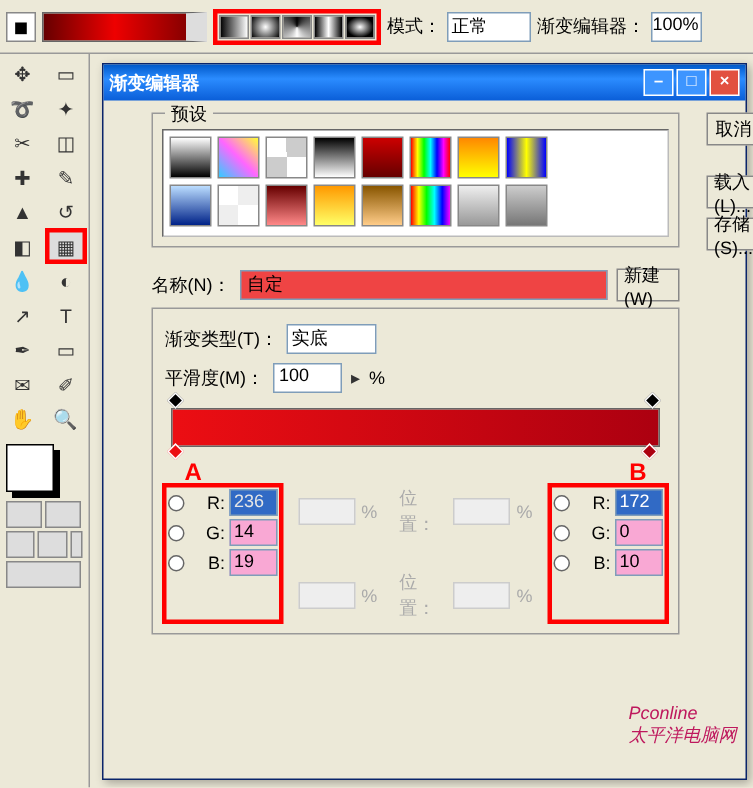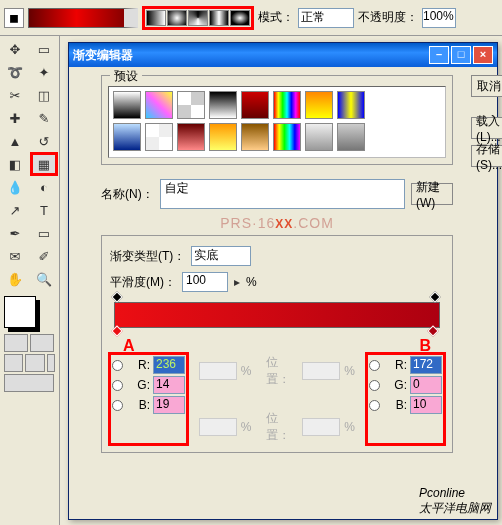--- a/index.html
+++ b/index.html
@@ -44,21 +44,21 @@
 
 .btn { height:22px; border:1px solid #888; background:#ece9d8; padding:0 4px; display:flex; align-items:center; justify-content:center; }
 .btn.hl { outline:3px solid #f00; outline-offset:-1px; }
 
 .preset-group { border:1px solid #999; padding:10px 6px 6px 6px; position:relative; }
 .group-label { position:absolute; top:-8px; left:8px; background:#ece9d8; padding:0 4px; }
 .preset-grid { display:grid; grid-template-columns: repeat(8, 30px); grid-template-rows: 30px 30px; gap:2px; background:#fff; padding:4px; border:1px inset #bbb; }
 .preset { width:28px; height:28px; border:1px solid #888; }
 
 .name-row { display:flex; align-items:center; gap:6px; margin-top:14px; }
-.name-input { flex:1; height:30px; border:1px solid #7f9db9; background:#ffffff; padding:0 4px; }
+.name-input { flex:1; height:20px; border:1px solid #7f9db9; background:#ef4444; padding:0 4px; }
 
 .watermark { text-align:center; color:#d2a195; font-size:14px; letter-spacing:1px; margin-top:6px; }
 .wm-red { color:#e05030; font-weight:bold; }
 
 .grad-section { border:1px solid #999; padding:10px 8px 8px 8px; margin-top:4px; position:relative; }
 .row { display:flex; align-items:center; gap:6px; margin-bottom:6px; }
 .mini-sel { width:60px; height:20px; border:1px solid #7f9db9; background:#fff; padding:0 2px; }
 .mini-in { width:46px; height:20px; border:1px solid #7f9db9; background:#fff; text-align:left; padding:0 3px; }
 
 .grad-track-wrap { padding:0 4px; margin-top:10px; }
@@ -72,38 +72,38 @@
 .rgb-col { display:flex; flex-direction:column; gap:2px; }
 .rgb-row { display:flex; align-items:center; gap:3px; }
 .rgb-row label { width:24px; text-align:right; }
 .rgb-in { width:32px; height:18px; border:1px solid #7f9db9; background:#f9a8d4; text-align:left; padding:0 2px; }
 .rgb-hl { outline:3px solid #f00; outline-offset:-1px; padding:2px; }
 .radio { width:11px; height:11px; border:1px solid #666; border-radius:50%; background:#fff; }
 .pos-col { display:flex; flex-direction:column; gap:6px; justify-content:center; }
 .pos-row { display:flex; align-items:center; gap:4px; }
 .gray-in { width:42px; height:18px; border:1px solid #ccc; background:#eee; }
 
-.footer-wm { position:absolute; right:6px; bottom:2px; color:#000000; font-size:13px; font-style:italic; }
+.footer-wm { position:absolute; right:6px; bottom:20px; color:#be185d; font-size:13px; font-style:italic; }
 </style>
 </head>
 <body>
 
 <div class="top-bar">
   <div class="tool-drop">◼</div>
   <div class="grad-bar"></div>
   <div class="type-buttons">
     <div class="type-btn type-linear"></div>
     <div class="type-btn type-radial"></div>
     <div class="type-btn type-angle"></div>
     <div class="type-btn type-reflect"></div>
     <div class="type-btn type-diamond"></div>
   </div>
   <span>模式：</span>
   <div class="sel">正常</div>
-  <span>不透明度：</span>
+  <span>渐变编辑器：</span>
   <div class="op-input"><span>100</span>%</div>
 </div>
 
 <div class="toolbox">
   <div class="tbx-grid">
     <div class="tbx-btn">✥</div>
     <div class="tbx-btn">▭</div>
     <div class="tbx-btn">➰</div>
     <div class="tbx-btn">✦</div>
     <div class="tbx-btn">✂</div>
@@ -175,21 +175,20 @@
             <div class="preset" style="background: linear-gradient(rgb(204, 204, 204), rgb(119, 119, 119));"></div>
           </div>
       </div>
 
       <div class="name-row">
         <span>名称(N)：</span>
         <div class="name-input">自定</div>
         <div class="btn" style="width:42px">新建(W)</div>
       </div>
 
-      <div class="watermark">PRS·16<span class="wm-red">XX</span>.COM</div>
 
       <div class="grad-section">
         <div class="row">
           <span>渐变类型(T)：</span>
           <div class="mini-sel">实底</div>
         </div>
         <div class="row">
           <span>平滑度(M)：</span>
           <div class="mini-in">100</div>
           <span style="color:#333">▸</span>
@@ -213,21 +212,21 @@
             <div class="stop-label" style="left:8px">A</div>
             <div class="stop-label" style="right:8px">B</div>
           </div>
         </div>
 
         <div class="rgb-area">
           <div class="rgb-col rgb-hl">
             <div class="rgb-row">
                 <span class="radio"></span>
                 <label>R:</label>
-                <div class="rgb-in" style="background:#316ac5;color:#bef264">236</div>
+                <div class="rgb-in" style="background:#316ac5;color:#e5e5e5">236</div>
               </div>
             <div class="rgb-row">
                 <span class="radio"></span>
                 <label>G:</label>
                 <div class="rgb-in">14</div>
               </div>
             <div class="rgb-row">
                 <span class="radio"></span>
                 <label>B:</label>
                 <div class="rgb-in">19</div>

